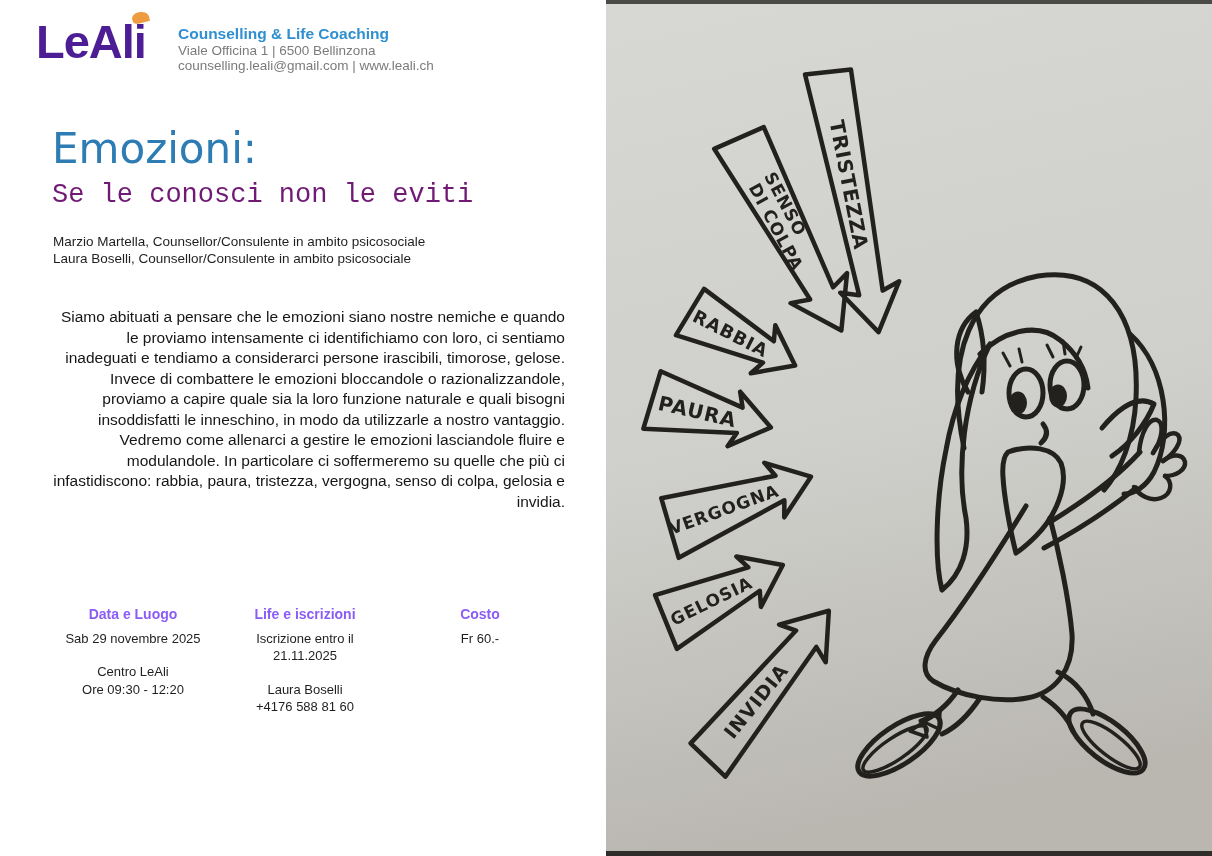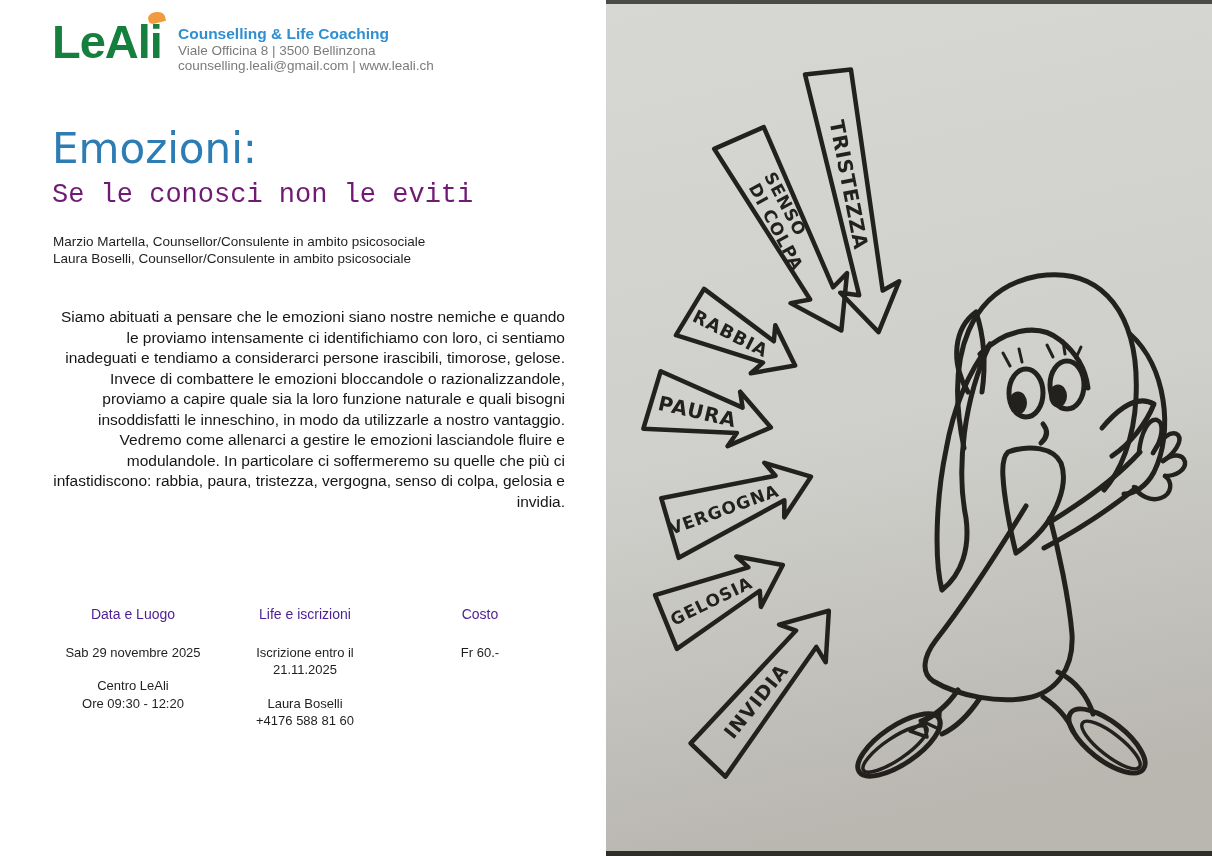--- a/index.html
+++ b/index.html
@@ -2,38 +2,38 @@
 <html><head>
 <meta charset="utf-8">
 <style>
   html,body{margin:0;padding:0;background:#888;}
   .page{width:1212px;height:856px;background:#ffffff;position:relative;overflow:hidden;display:flex;font-family:"Liberation Sans",sans-serif;}
   .left-pane{width:606px;height:856px;position:relative;background:#ffffff;flex:0 0 auto;}
   .right-pane{width:606px;height:856px;position:relative;flex:0 0 auto;}
   .right-pane svg{display:block;}
 
   
-  .logo{position:absolute;left:52px;top:18px;font-family:"Liberation Sans",sans-serif;font-weight:bold;font-size:47px;letter-spacing:-1px;color:#15803d;line-height:1;}
+  .logo{position:absolute;left:36px;top:18px;font-family:"Liberation Sans",sans-serif;font-weight:bold;font-size:47px;letter-spacing:-1px;color:#4c1d95;line-height:1;}
   .logo .accent{position:absolute;right:-3px;top:-6px;width:17px;height:11px;background:#ef9b3f;border-radius:80% 95% 10% 60%;transform:rotate(-14deg);}
   .tagline{position:absolute;left:178px;top:26px;line-height:15px;}
   .tagline .t1{font-size:15.5px;font-weight:bold;color:#2f8fd0;margin-bottom:2px;}
   .tagline .t2,.tagline .t3{font-size:13.5px;color:#7b7b7b;}
 
   
   .title-main{position:absolute;left:52px;top:126px;font-family:"DejaVu Sans",sans-serif;font-size:42px;color:#2d7cb4;line-height:1.1;}
   .title-sub{position:absolute;left:52px;top:180px;font-family:Liberation Mono, monospace;font-size:27px;color:#701a75;}
 
   .presenters{position:absolute;left:53px;top:233px;font-size:13.5px;color:#1f1f1f;line-height:17px;}
 
   .bodytext{position:absolute;left:53px;top:307px;width:512px;font-size:15.5px;color:#161616;line-height:20.5px;text-align:right;}
   .bodytext p{margin:0;}
 
   
   .col{position:absolute;top:606px;text-align:center;font-size:13px;color:#1f1f1f;line-height:17.5px;}
-  .col .hdr{font-size:14px;font-weight:normal;color:#4c1d95;margin-bottom:20px;}
+  .col .hdr{font-size:14px;font-weight:bold;color:#8b5cf6;margin-bottom:6px;}
   .col-1{left:40px;width:186px;}
   .col-2{left:222px;width:166px;}
   .col-3{left:428px;width:104px;}
   .gap{height:16px;}
   .deadline{max-width:122px;margin:0 auto;}
   .email{max-width:150px;margin:0 auto;overflow-wrap:anywhere;}
 
   
   .arrow-label{font-family:"DejaVu Sans",sans-serif;font-weight:bold;fill:#23211d;letter-spacing:1px;}
 </style>
@@ -44,21 +44,21 @@
 
   <div class="left-pane">
 
     <div class="logo">
       <span>LeAli</span>
       <span class="accent"></span>
     </div>
 
     <div class="tagline">
       <div class="t1">Counselling &amp; Life Coaching</div>
-      <div class="t2">Viale Officina 8 | 3500 Bellinzona</div>
+      <div class="t2">Viale Officina 1 | 6500 Bellinzona</div>
       <div class="t3">counselling.leali@gmail.com | www.leali.ch</div>
     </div>
 
     <div class="title-main">Emozioni:</div>
     <div class="title-sub">Se le conosci non le eviti</div>
 
     <div class="presenters">
       <div>Marzio Martella, Counsellor/Consulente in ambito psicosociale</div>
       <div>Laura Boselli, Counsellor/Consulente in ambito psicosociale</div>
     </div>

